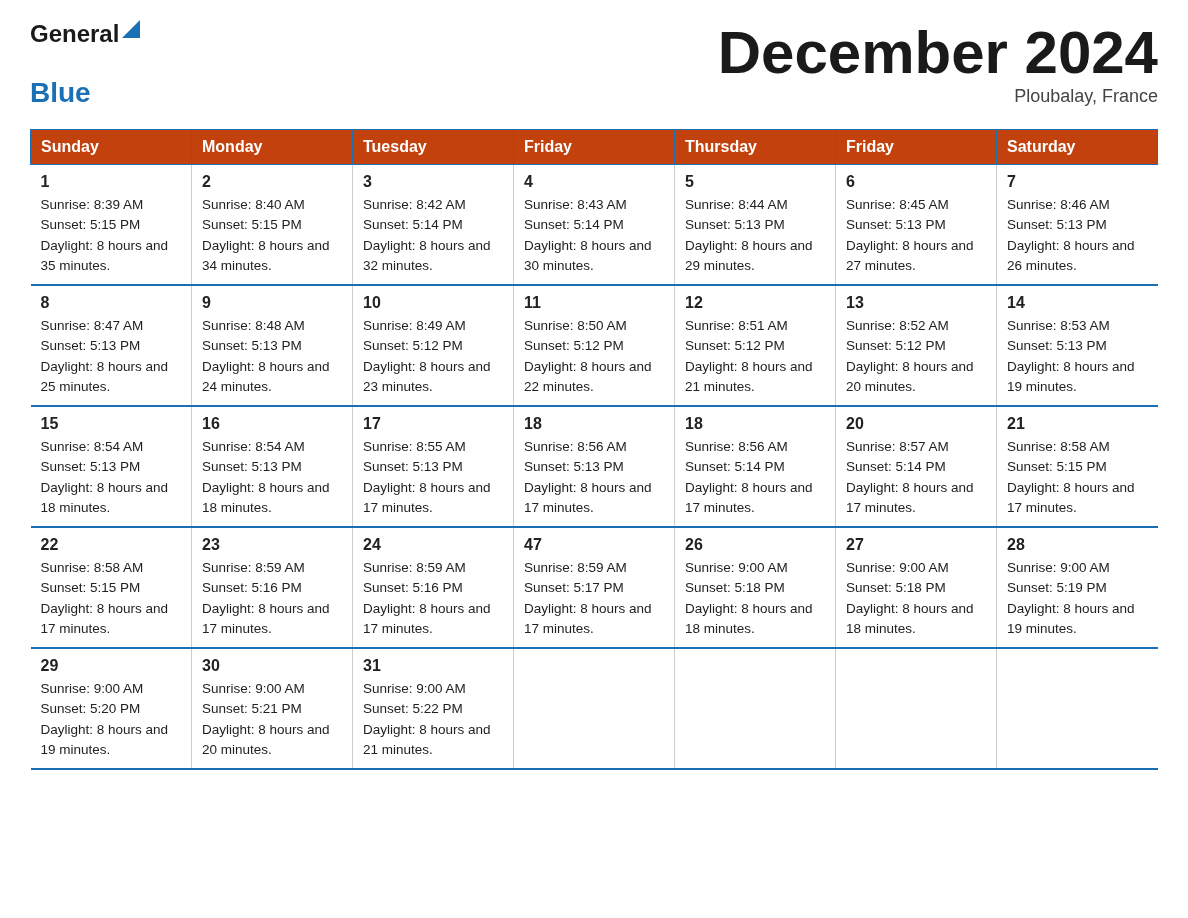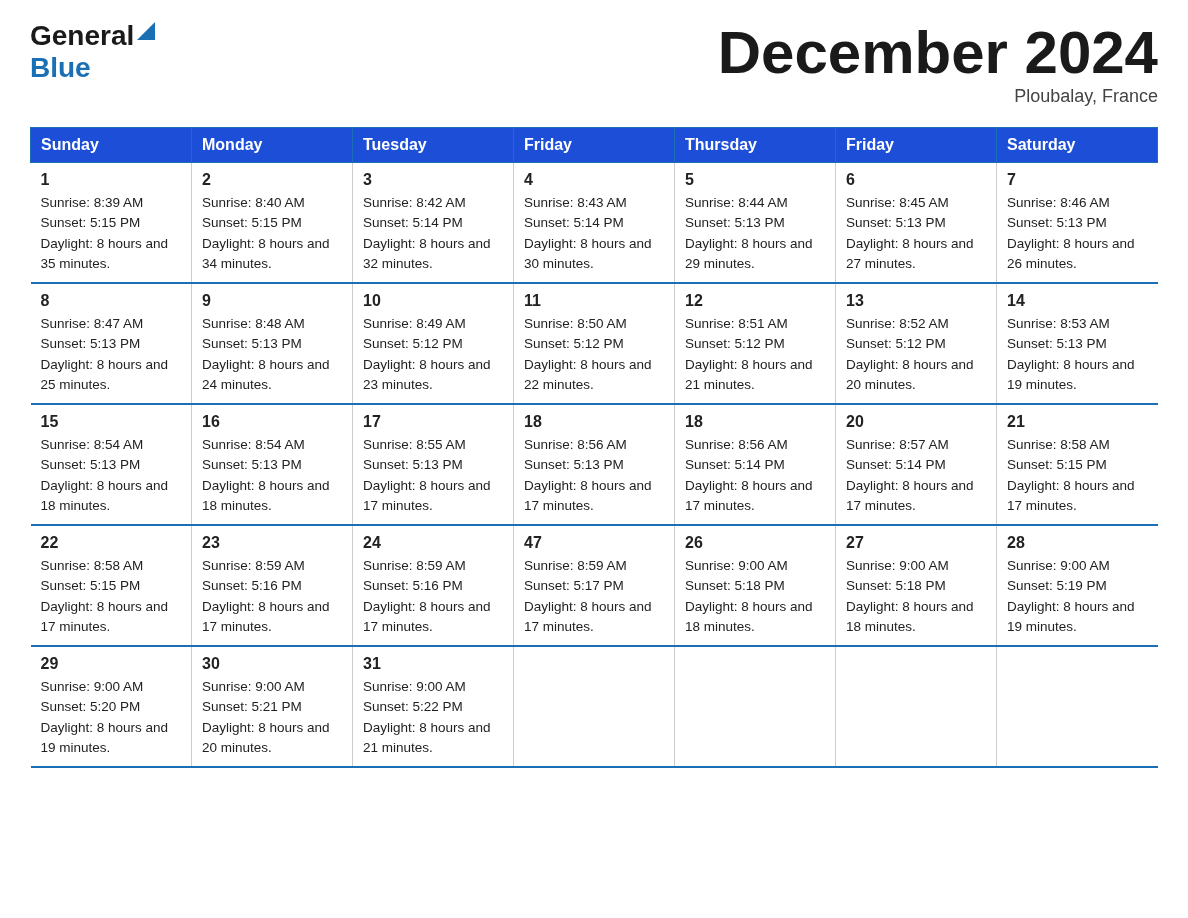--- a/index.html
+++ b/index.html
@@ -29,21 +29,21 @@
       font-size: 18px;
       color: #444;
       margin-top: 0;
     }
     table {
       width: 100%;
       border-collapse: collapse;
       table-layout: fixed;
     }
     thead tr {
-      background-color: #1d4ed8;
+      background-color: #c2410c;
     }
     thead th {
       color: #fff;
       font-size: 16px;
       font-weight: bold;
       padding: 8px 10px;
       text-align: left;
       border: 1px solid #1a6fb5;
     }
     tbody tr {
@@ -68,31 +68,31 @@
     }
     .day-info {
       font-size: 13.5px;
       line-height: 1.5;
     }
     .logo-wrapper {
       display: flex;
       align-items: flex-start;
     }
     .logo-text-general {
-      font-size: 28px;
+      font-size: 24px;
       font-weight: bold;
       color: #1a1a1a;
     }
     .logo-text-blue {
       font-size: 28px;
       font-weight: bold;
       color: #1a6fb5;
     }
     .logo-row1 { display: flex; align-items: center; }
-    .logo-row2 { display: flex; align-items: center; }
+    .logo-row2 { display: flex; align-items: center; margin-top: 29px; }
   </style>
 </head>
 <body>
 
 <div class="header">
   <div class="logo-wrapper">
     <div>
       <div class="logo-row1">
         <span class="logo-text-general">General</span>
         <span style="display:inline-block;width:0;height:0;border-style:solid;border-width:0 0 18px 18px;border-color:transparent transparent #1a6fb5 transparent;margin-left:3px;transform:translateY(-5px);"></span>

